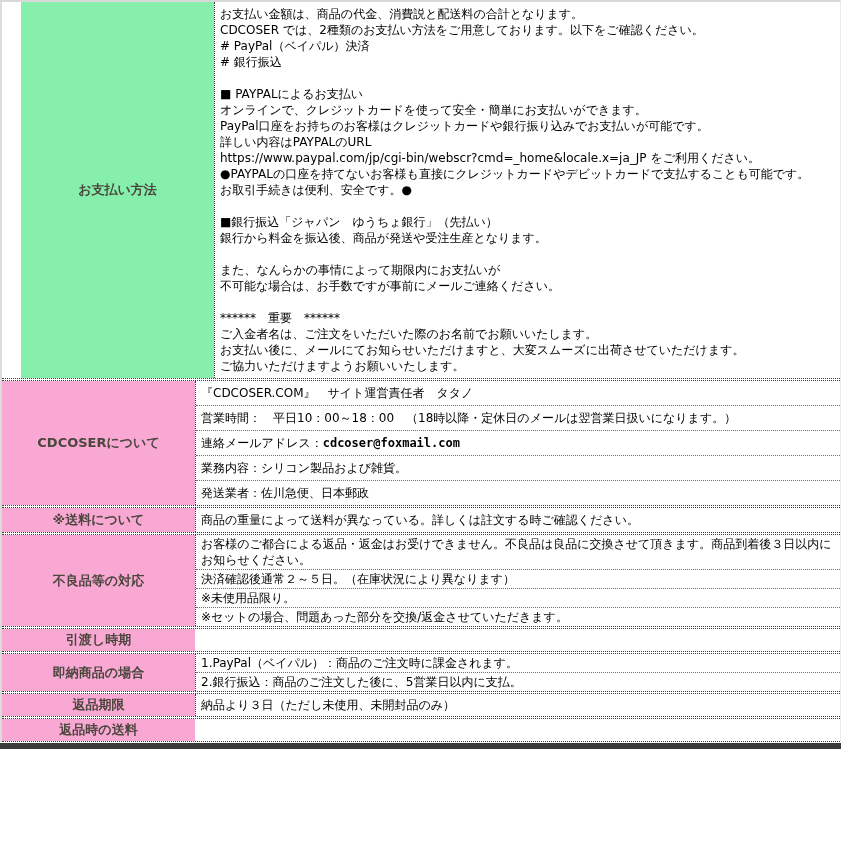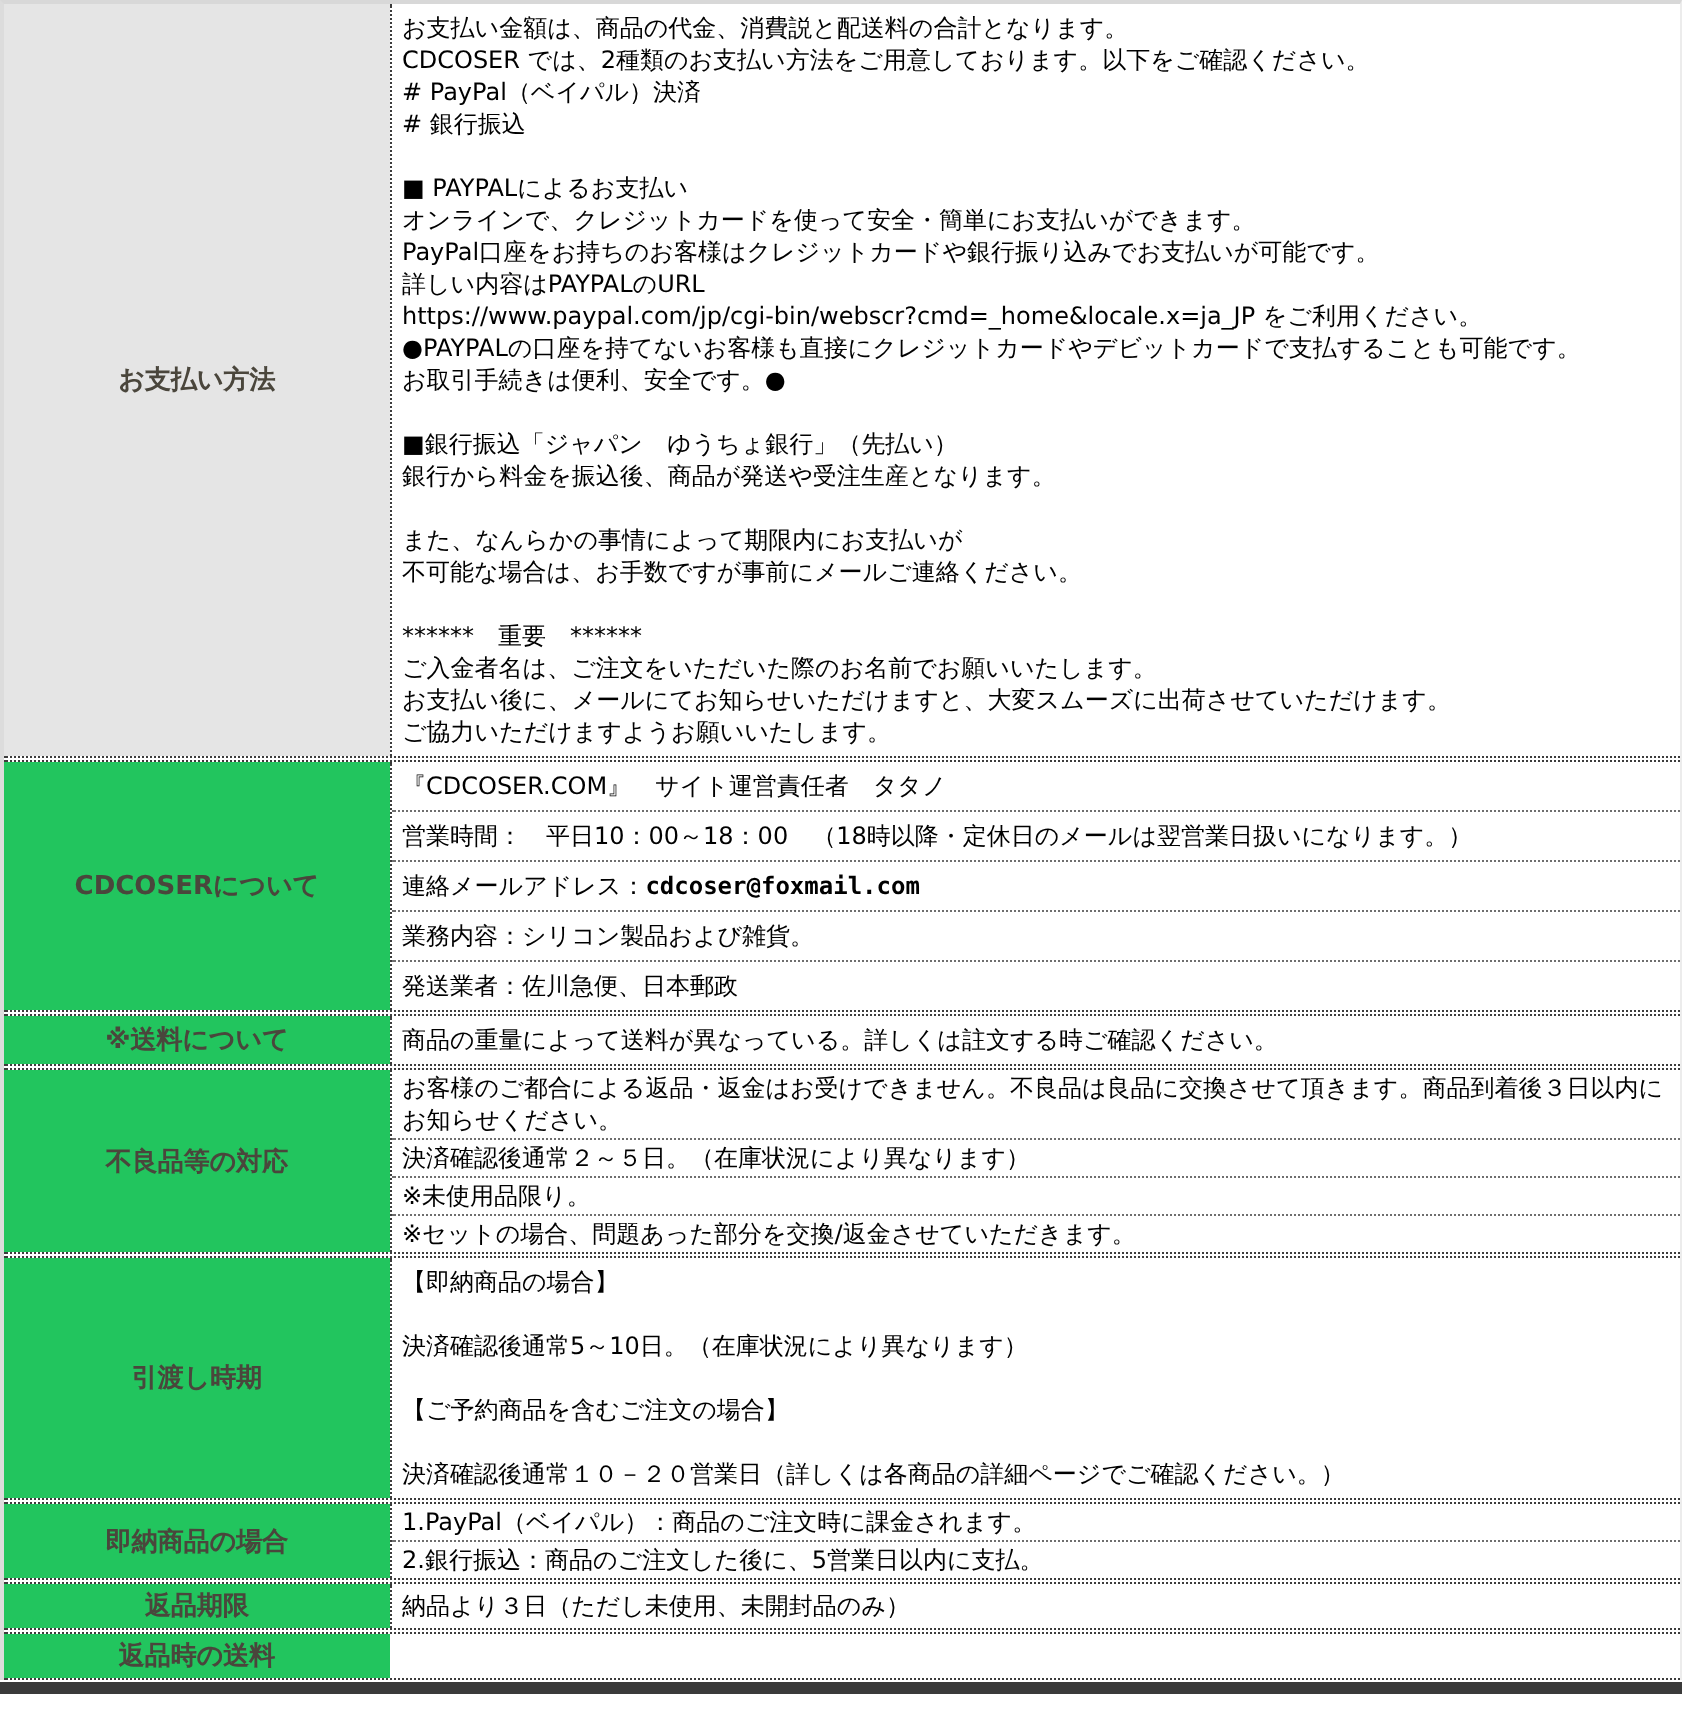--- a/index.html
+++ b/index.html
@@ -26,24 +26,24 @@
     width:193px;
     min-width:193px;
     box-sizing:border-box;
     display:flex;
     align-items:center;
     justify-content:center;
     text-align:center;
     font-weight:bold;
     font-size:13px;
     color:#4a463c;
-    background:#22c55e;
+    background:#f9a8d4;
     padding:2px 4px;
   }
-  .t-row.first .cell-label{background:#e5e5e5;}
+  .t-row.first .cell-label{background:#86efac;margin-left:19px;}
   .cell-right{
     flex:1;
     border-left:1px dotted #3c3c3c;
     display:flex;
     flex-direction:column;
     background:#fff;
     min-width:0;
   }
   .sub-cell{
     font-size:12px;
@@ -126,29 +126,20 @@
       <div class="cell-right">
         <div class="sub-cell tight">お客様のご都合による返品・返金はお受けできません。不良品は良品に交換させて頂きます。商品到着後３日以内にお知らせください。</div>
         <div class="sub-cell tight">決済確認後通常２～５日。（在庫状況により異なります）</div>
         <div class="sub-cell tight">※未使用品限り。</div>
         <div class="sub-cell tight">※セットの場合、問題あった部分を交換/返金させていただきます。</div>
       </div>
     </div>
 
     <div class="t-row">
       <div class="cell-label">引渡し時期</div>
-      <div class="cell-right">
-        <div class="sub-cell med">【即納商品の場合】
-
-決済確認後通常5～10日。（在庫状況により異なります）
-
-【ご予約商品を含むご注文の場合】
-
-決済確認後通常１０－２０営業日（詳しくは各商品の詳細ページでご確認ください。）</div>
-      </div>
     </div>
 
     <div class="t-row">
       <div class="cell-label">即納商品の場合</div>
       <div class="cell-right">
         <div class="sub-cell tight">1.PayPal（ベイパル）：商品のご注文時に課金されます。</div>
         <div class="sub-cell tight">2.銀行振込：商品のご注文した後に、5営業日以内に支払。</div>
       </div>
     </div>
 

